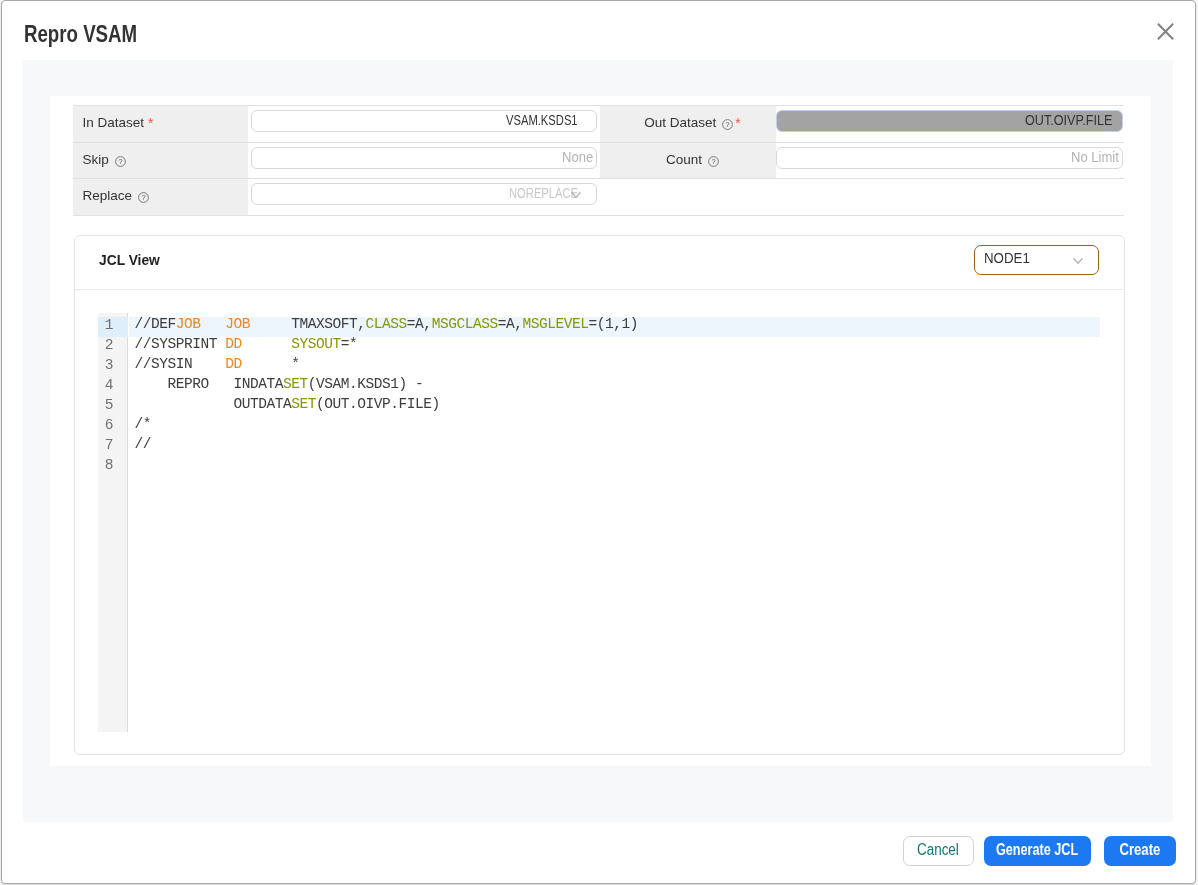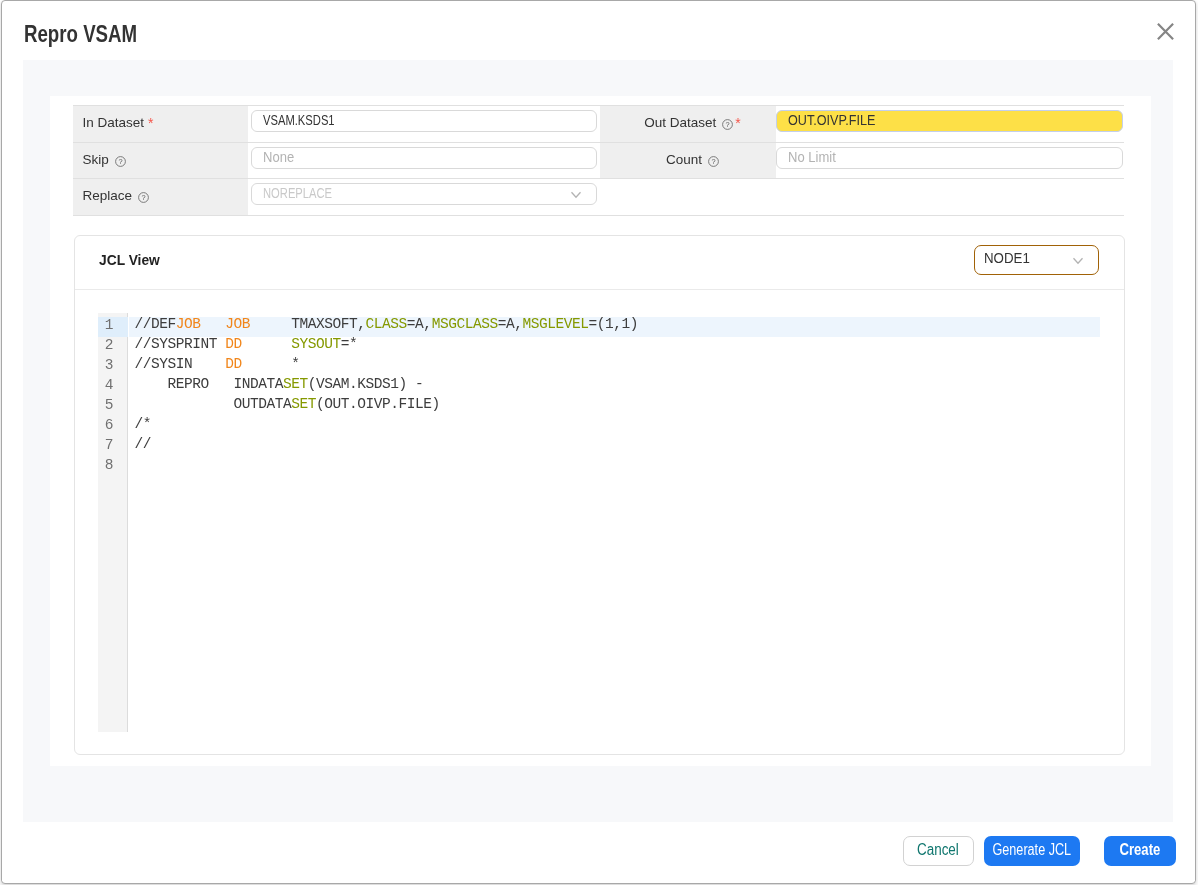--- a/index.html
+++ b/index.html
@@ -11,28 +11,28 @@
 .whitecard { position:absolute; left:27px; top:36px; width:1101px; height:670px; background:#fff; }
 
 .ftable { position:absolute; left:23px; top:9px; width:1051px; border-top:1px solid #e0e0e0; }
 .frow { display:flex; height:36.5px; border-bottom:1px solid #e0e0e0; }
 .fl { background:#efefef; font-size:13.5px; color:#333; display:flex; align-items:center; padding-left:10px; padding-bottom:2.4px; }
 .fl1 { width:175px; }
 .fl2 { width:176px;justify-content:center; }
 .fv { background:#fff; position:relative; }
 .fv1 { width:352px; }
 .fv2 { width:348px; }
-.inp { position:absolute; left:3px; top:4px; height:22px; border:1px solid #d9d9d9; border-radius:6px; background:#fff; font-size:14px; color:#333; display:flex; align-items:center; padding-left:11px; padding-bottom:2px; }
+.inp { position:absolute; left:3px; top:4px; height:22px; border:1px solid #d9d9d9; border-radius:6px; background:#fff; font-size:14px; color:#333; display:flex; align-items:center; padding-left:11px; padding-bottom:2px;justify-content:flex-end; }
 .inp.w1 { width:346px; }
 .inp.w2 { width:347px; margin-left:-2.5px; }
 .itx { transform:scaleX(0.8); transform-origin:0 50%; white-space:nowrap; }
 .itx9 { transform:scaleX(0.9); transform-origin:0 50%; white-space:nowrap; }
 .itxp { transform:scaleX(0.93); transform-origin:0 50%; white-space:nowrap; }
 .ph { color:#b3b3b3; }
-.inp.focus { background:#fde047; border-color:#c3cfec; }
+.inp.focus { background:#a3a3a3; border-color:#c3cfec; }
 .star { color:#f5554a; margin-left:4px; font-size:14px; }
 .qi + .star { margin-left:2px; }
 .qi { margin-left:6px; margin-top:6.5px; }
 .chev { position:absolute; right:14px; top:50%; margin-top:-3.5px; }
 
 .jclcard { position:absolute; left:24.5px; top:138.5px; width:1051px; height:520px; border:1px solid #e4e4e4; border-radius:6px; background:#fff; }
 .jclhead { position:relative; height:54px; border-bottom:1px solid #eaeaea; }
 .jcltitle { position:absolute; left:23.5px; top:15px; font-size:15px; font-weight:700; color:#222; transform:scaleX(0.92); transform-origin:0 0; white-space:nowrap; }
 .nodesel { position:absolute; right:25.5px; top:9.5px; width:125px; height:30px; border:1px solid #a16207; border-radius:7px; font-size:14px; color:#333; display:flex; align-items:center; padding-left:11px; }
 
@@ -44,21 +44,21 @@
 .code { position:absolute; left:36.5px; top:1.4px; color:#3d3d3d; }
 .cl { height:20px; white-space:pre; }
 .kw { color:#f1861b;text-align:center; }
 .at { color:#859900; }
 
 .footer { position:absolute; left:0; top:821px; width:1193px; height:59px; background:#fff; }
 .btx { transform:scaleX(0.79); transform-origin:50% 50%; white-space:nowrap; position:relative; top:-1px; }
 .ntx { transform:scaleX(0.95); transform-origin:0 50%; white-space:nowrap; position:relative; top:-2px; left:-1.5px; }
 .btn { position:absolute; top:13.5px; height:30px; border-radius:7px; font-size:16px; display:flex; align-items:center; justify-content:center; }
 .btn.cancel { left:900.5px; width:71px; background:#fff; border:1px solid #d2d2d2; color:#0f766e; font-weight:500; }
-.btn.gen { left:982px; width:96px; background:#1d79f2; color:#fff; font-weight:400; }
+.btn.gen { left:982px; width:107px; background:#1d79f2; color:#fff; font-weight:700; }
 .btn.create { left:1102px; width:72px; background:#1d79f2; color:#fff; font-weight:700; }
 .btn.cancel .btx { transform:scaleX(0.84); }
 .btn.create .btx { transform:scaleX(0.82); }
 </style>
 </head>
 <body>
 <div class="modal">
   <div class="title">Repro VSAM</div>
   <svg class="xbtn" viewBox="0 0 17 17">
       <path d="M0.9 0.8 L16.1 16.2 M16.1 0.8 L0.9 16.2" stroke="#858585" stroke-width="2.2" fill="none"></path>

